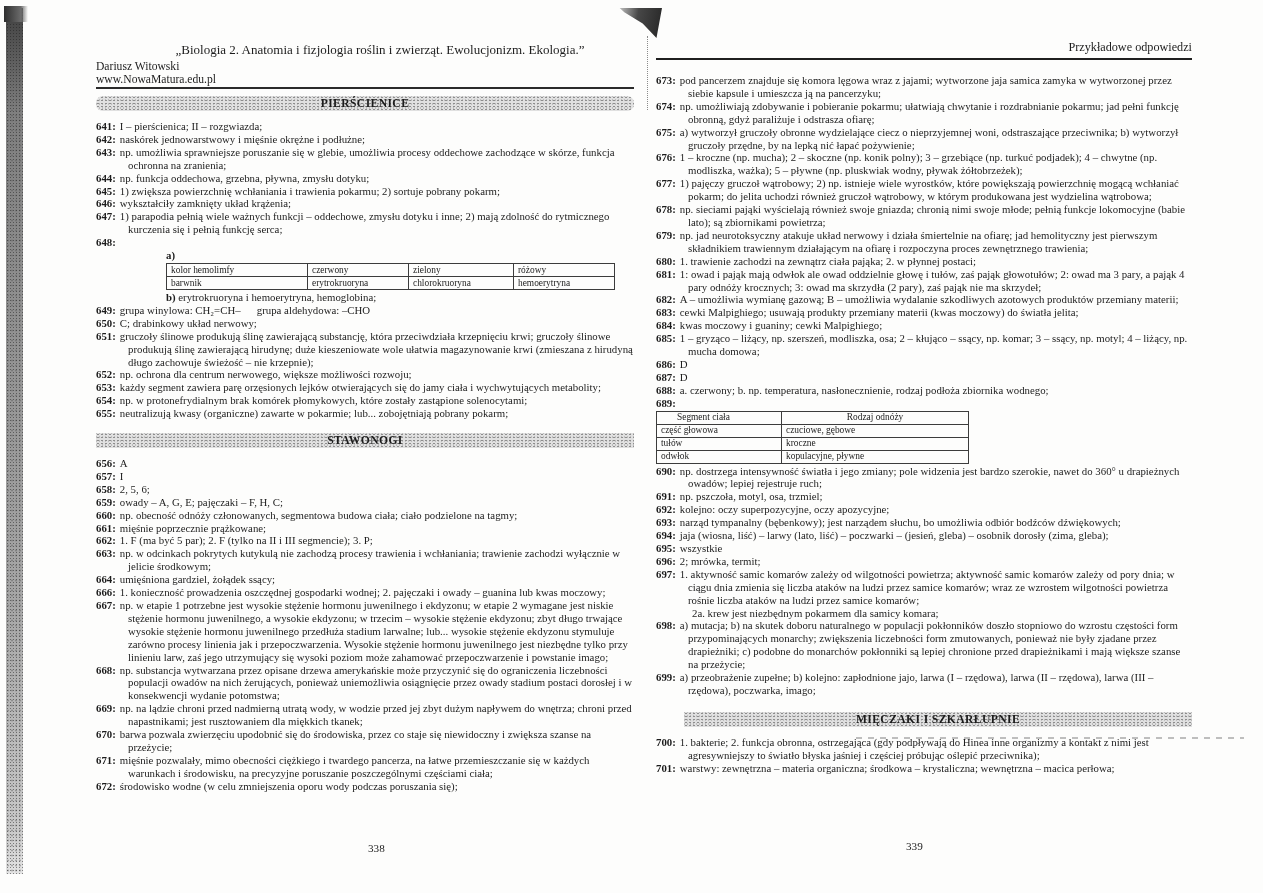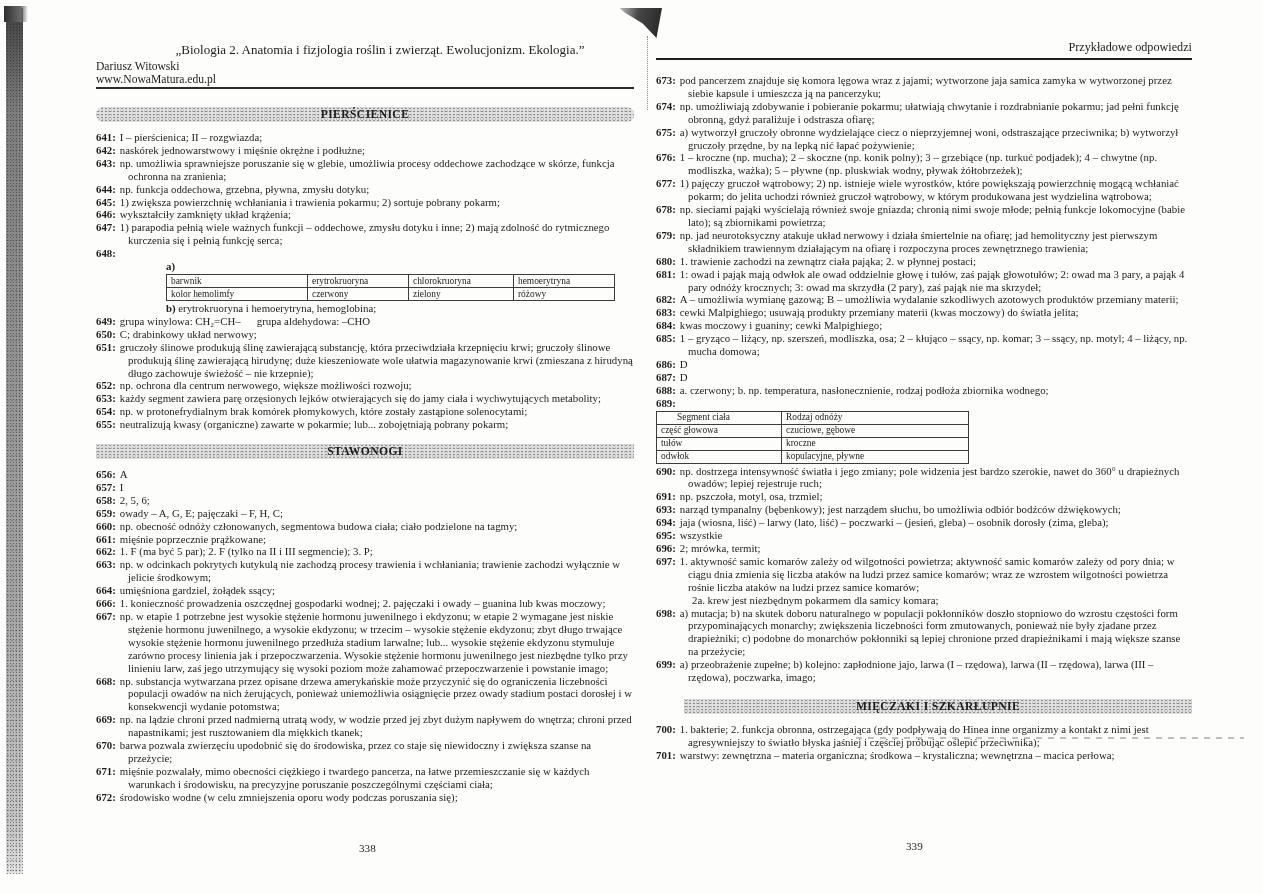--- a/index.html
+++ b/index.html
@@ -50,43 +50,43 @@
   .item .num { font-weight:bold; margin-right:4px; }
   .item.sub { padding-left:32px; text-indent:0; }
   .blk { margin-left:70px; font-size:10.8px; line-height:12.9px; }
   .sublabel { font-weight:bold; }
   table.scan-tbl { border-collapse:collapse; font-size:9.4px; line-height:10.5px;
     margin:1px 0 1px 0; }
   table.scan-tbl td { border:1px solid #3c3c3c; padding:0 4px; height:12px;
     white-space:nowrap; }
   .t648 td.c1{width:132px;} .t648 td.c2{width:92px;} .t648 td.c3{width:96px;} .t648 td.c4{width:92px;}
   .t689 { margin-left:74px; }
-  .t689 td.c1{width:100px;padding-left:20px;} .t689 td.c2{width:178px;}
+  .t689 td.c1{width:100px;padding-left:20px;} .t689 td.c2{width:178px;text-align:center;}
   .pagenum { position:absolute; font-size:11.2px; }
-  .pagenum.left { left:359px; top:842px; }
+  .pagenum.left { left:368px; top:842px; }
   .pagenum.right { left:906px; top:840px; }
   .mt2 { margin-top:2px; }
 </style>
 </head>
 <body>
 
 <div class="edge-strip"></div>
 <div class="edge-cap"></div>
 <div class="spine-wedge"></div>
 <div class="spine-line"></div>
 <div class="scan-dashes"></div>
 
 <div class="pageL">
   <div class="hdr-title">„Biologia 2. Anatomia i fizjologia roślin i zwierząt. Ewolucjonizm. Ekologia.”</div>
   <div class="hdr-row">
     <span>Dariusz Witowski</span>
     <span>www.NowaMatura.edu.pl</span>
   </div>
 
-  <div class="secbar" style="margin-top:18px;border-radius:7px;">PIERŚCIENICE</div>
+  <div class="secbar" style="margin-top:7px;border-radius:7px;">PIERŚCIENICE</div>
 
   <div class="items">
 
       <div class="item"><span class="num">641:</span><span>I – pierścienica; II – rozgwiazda;</span></div>
 
       <div class="item"><span class="num">642:</span><span>naskórek jednowarstwowy i mięśnie okrężne i podłużne;</span></div>
 
       <div class="item"><span class="num">643:</span><span>np. umożliwia sprawniejsze poruszanie się w glebie, umożliwia procesy oddechowe zachodzące w skórze, funkcja ochronna na zranienia;</span></div>
 
       <div class="item"><span class="num">644:</span><span>np. funkcja oddechowa, grzebna, pływna, zmysłu dotyku;</span></div>
@@ -98,30 +98,30 @@
       <div class="item"><span class="num">647:</span><span>1) parapodia pełnią wiele ważnych funkcji – oddechowe, zmysłu dotyku i inne; 2) mają zdolność do rytmicznego kurczenia się i pełnią funkcję serca;</span></div>
     </div>
 
   <div class="items">
     <div class="item"><span class="num">648:</span></div>
     <div class="blk">
       <div class="sublabel">a)</div>
       <table class="scan-tbl t648">
         <tbody>
             <tr>
+          <td class="c1">kolor hemolimfy</td>
+          <td class="c2">czerwony</td>
+          <td class="c3">zielony</td>
+          <td class="c4">różowy</td>
+        </tr>
+        <tr>
           <td>barwnik</td>
           <td>erytrokruoryna</td>
           <td>chlorokruoryna</td>
           <td>hemoerytryna</td>
-        </tr>
-        <tr>
-          <td class="c1">kolor hemolimfy</td>
-          <td class="c2">czerwony</td>
-          <td class="c3">zielony</td>
-          <td class="c4">różowy</td>
         </tr>
       </tbody>
         </table>
       <div><span class="sublabel">b)</span> <span>erytrokruoryna i hemoerytryna, hemoglobina;</span></div>
     </div>
   </div>
 
   <div class="items">
 
       <div class="item"><span class="num">649:</span><span>grupa winylowa: CH₂=CH–  grupa aldehydowa: –CHO</span></div>
@@ -239,20 +239,21 @@
     </tbody>
       </table>
   </div>
 
   <div class="items">
 
       <div class="item"><span class="num">690:</span><span>np. dostrzega intensywność światła i jego zmiany; pole widzenia jest bardzo szerokie, nawet do 360° u drapieżnych owadów; lepiej rejestruje ruch;</span></div>
 
       <div class="item"><span class="num">691:</span><span>np. pszczoła, motyl, osa, trzmiel;</span></div>
 
+      <div class="item"><span class="num">692:</span><span>kolejno: oczy superpozycyjne, oczy apozycyjne;</span></div>
 
       <div class="item"><span class="num">693:</span><span>narząd tympanalny (bębenkowy); jest narządem słuchu, bo umożliwia odbiór bodźców dźwiękowych;</span></div>
 
       <div class="item"><span class="num">694:</span><span>jaja (wiosna, liść) – larwy (lato, liść) – poczwarki – (jesień, gleba) – osobnik dorosły (zima, gleba);</span></div>
 
       <div class="item"><span class="num">695:</span><span>wszystkie</span></div>
 
       <div class="item"><span class="num">696:</span><span>2; mrówka, termit;</span></div>
 
       <div class="item"><span class="num">697:</span><span>1. aktywność samic komarów zależy od wilgotności powietrza; aktywność samic komarów zależy od pory dnia; w ciągu dnia zmienia się liczba ataków na ludzi przez samice komarów; wraz ze wzrostem wilgotności powietrza rośnie liczba ataków na ludzi przez samice komarów;</span></div>

